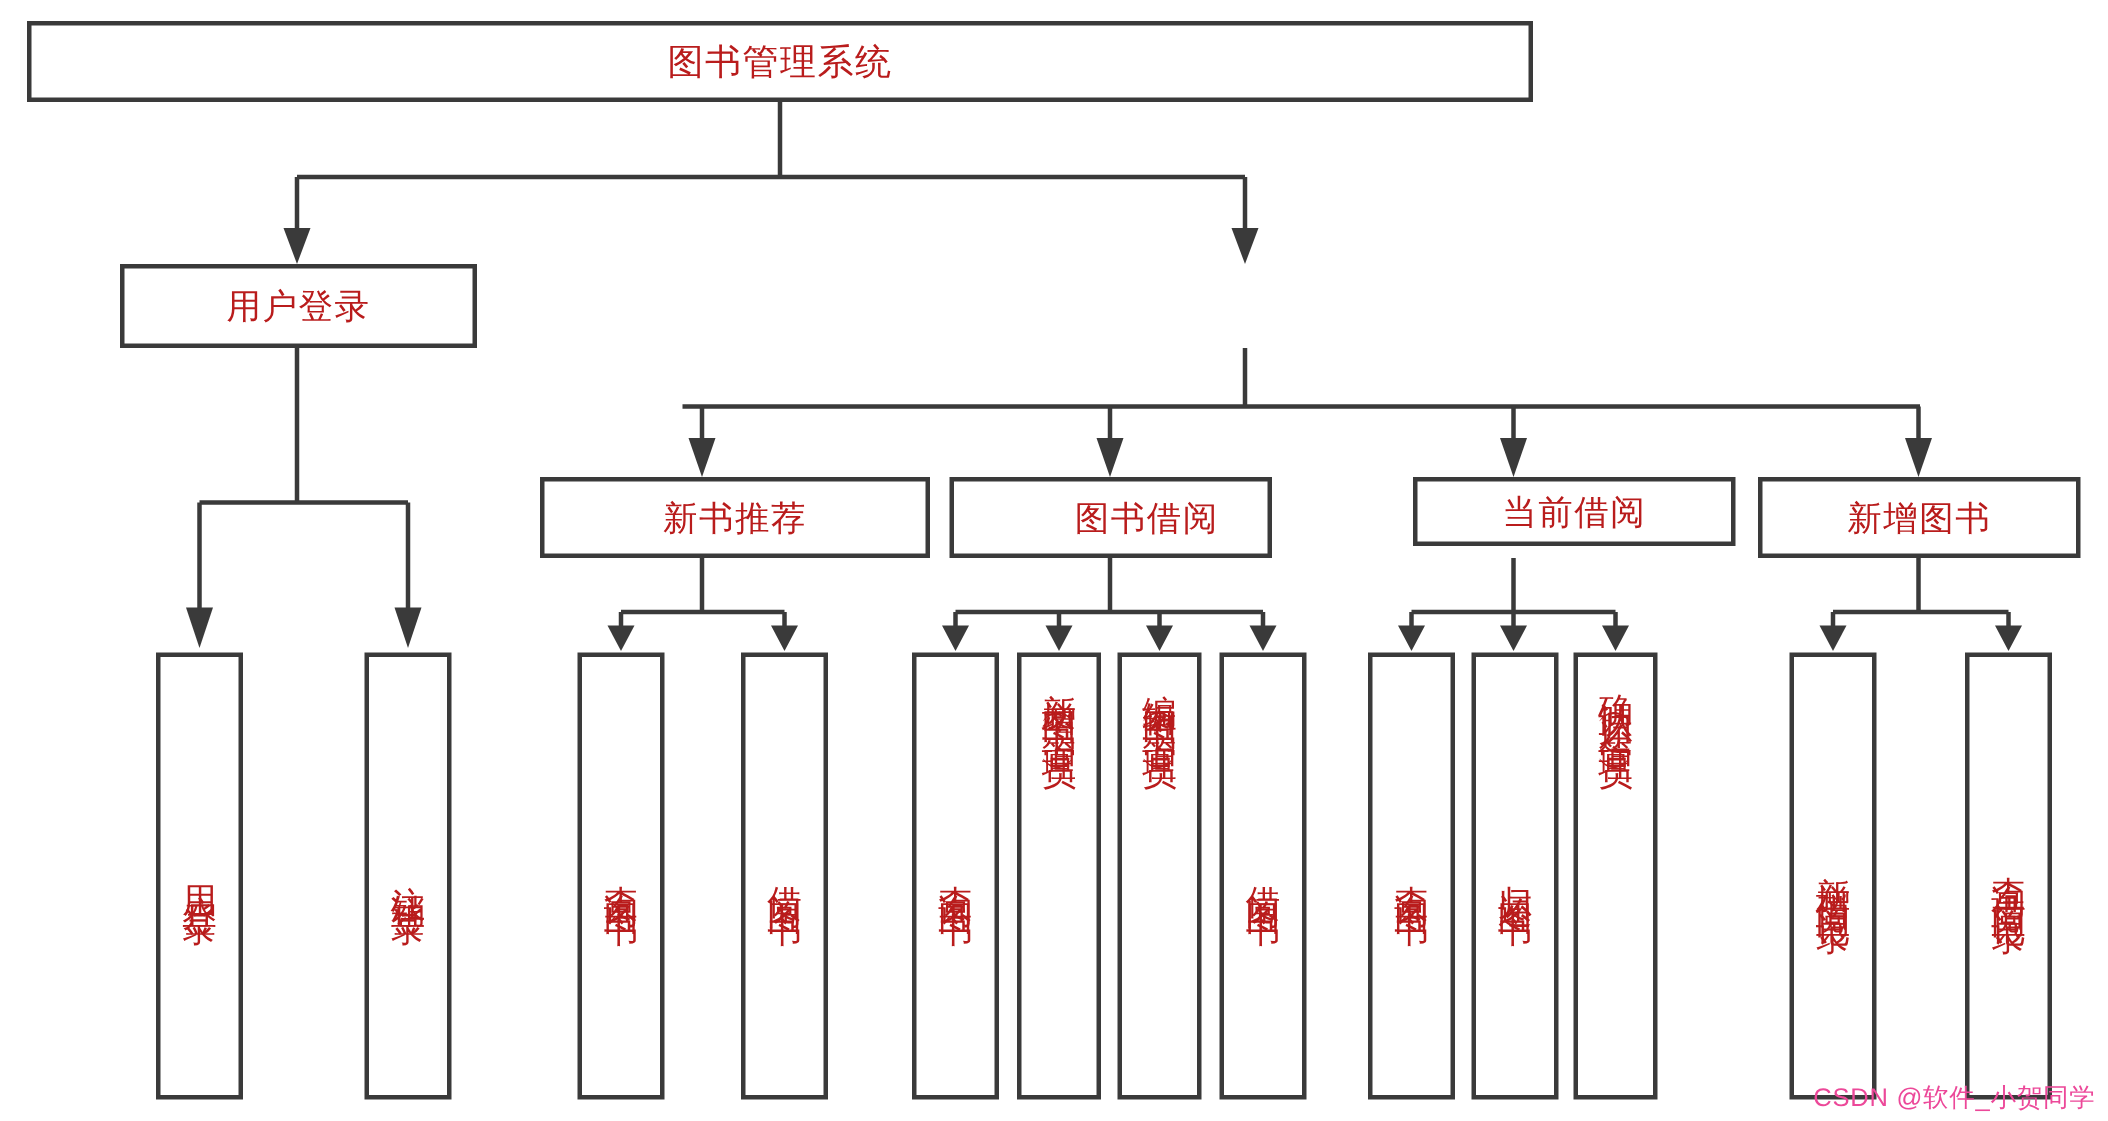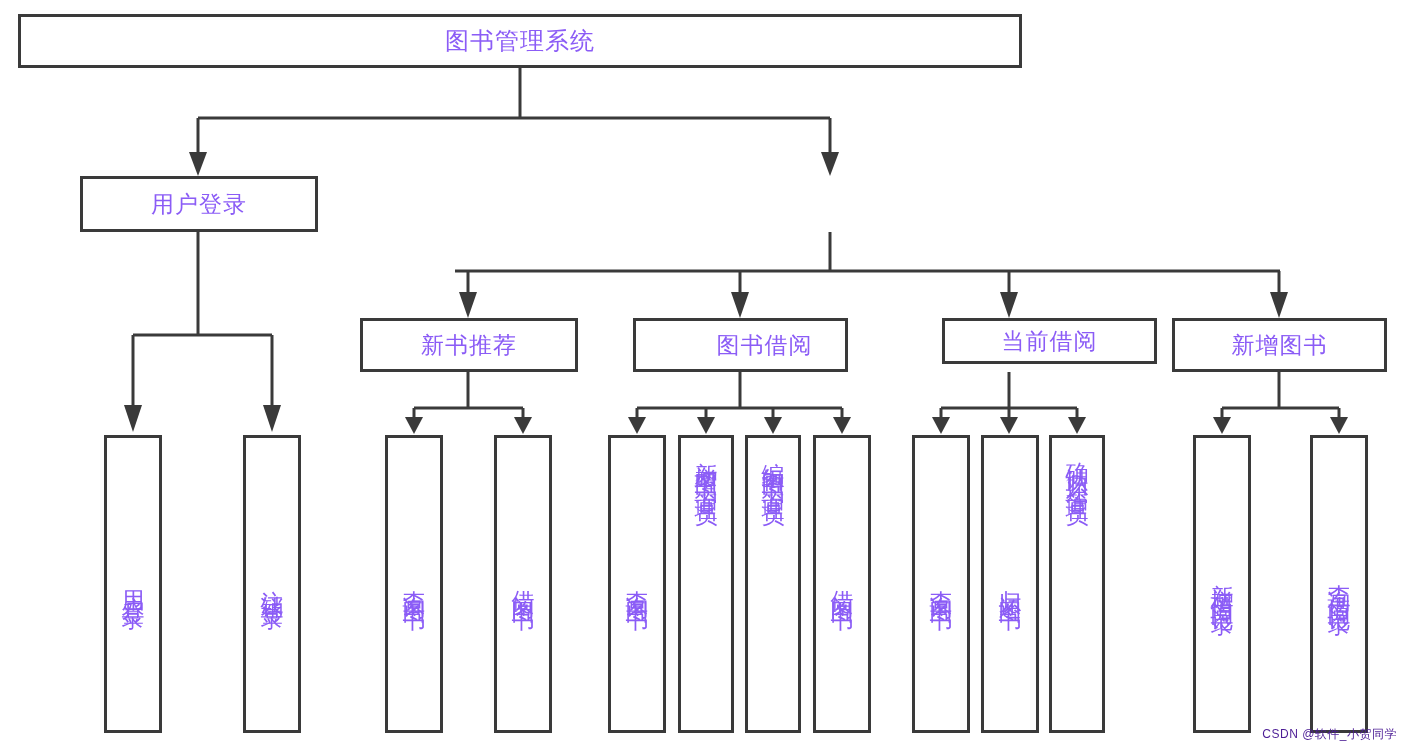--- a/index.html
+++ b/index.html
@@ -16,21 +16,21 @@
   #wires{position:absolute;left:0;top:0;width:1405px;height:747px;}
   #wires line, #wires path{stroke:#3a3a3a;stroke-width:3;fill:none;}
   #wires polygon{fill:#3a3a3a;}
 
   
   .node{
     position:absolute;
     box-sizing:border-box;
     border:3px solid #3a3a3a;
     background:#ffffff;
-    color:#8b5cf6;
+    color:#b91c1c;
     display:flex;
     align-items:center;
     justify-content:center;
     text-align:center;
   }
   .node.h{            
     font-size:23px;
     letter-spacing:1px;
   }
   .node.root{font-size:24px;}
@@ -45,22 +45,22 @@
     justify-content:center;
     padding:6px 0;
     line-height:1;
   }
   .node.v.top{ justify-content:flex-start; }
 
   
   #watermark{
     position:absolute;
     right:8px;bottom:4px;
-    font-size:12px;
-    color:#4c1d95;
+    font-size:17px;
+    color:#ec4899;
     white-space:nowrap;
     letter-spacing:0.5px;
     text-align:center;
   }
 </style>
 </head>
 <body>
 
 <div id="diagram">
 
@@ -130,21 +130,21 @@
     <polygon points="1213,417 1231,417 1222,434"></polygon>
     <line x1="1339" y1="408" x2="1339" y2="420"></line>
     <polygon points="1330,417 1348,417 1339,434"></polygon>
   </svg>
 
   <div class="node h root" style="left:18px;top:14px;width:1004px;height:54px;">图书管理系统</div>
 
   <div class="node h" style="left:80px;top:176px;width:238px;height:56px;">用户登录</div>
 
 
-  <div class="node h" style="left:360px;top:318px;width:218px;height:54px;">新书推荐</div>
+  <div class="node h" style="left:360px;top:318px;width:260px;height:54px;">新书推荐</div>
 
   <div class="node h" style="left:633px;top:318px;width:215px;height:54px;padding-left:48px;">图书借阅</div>
 
   <div class="node h" style="left:942px;top:318px;width:215px;height:46px;">当前借阅</div>
 
   <div class="node h" style="left:1172px;top:318px;width:215px;height:54px;">新增图书</div>
 
   <div class="node v" style="left:104px;top:435px;width:58px;height:298px;">用户登录</div>
 
   <div class="node v" style="left:243px;top:435px;width:58px;height:298px;">注销登录</div>

